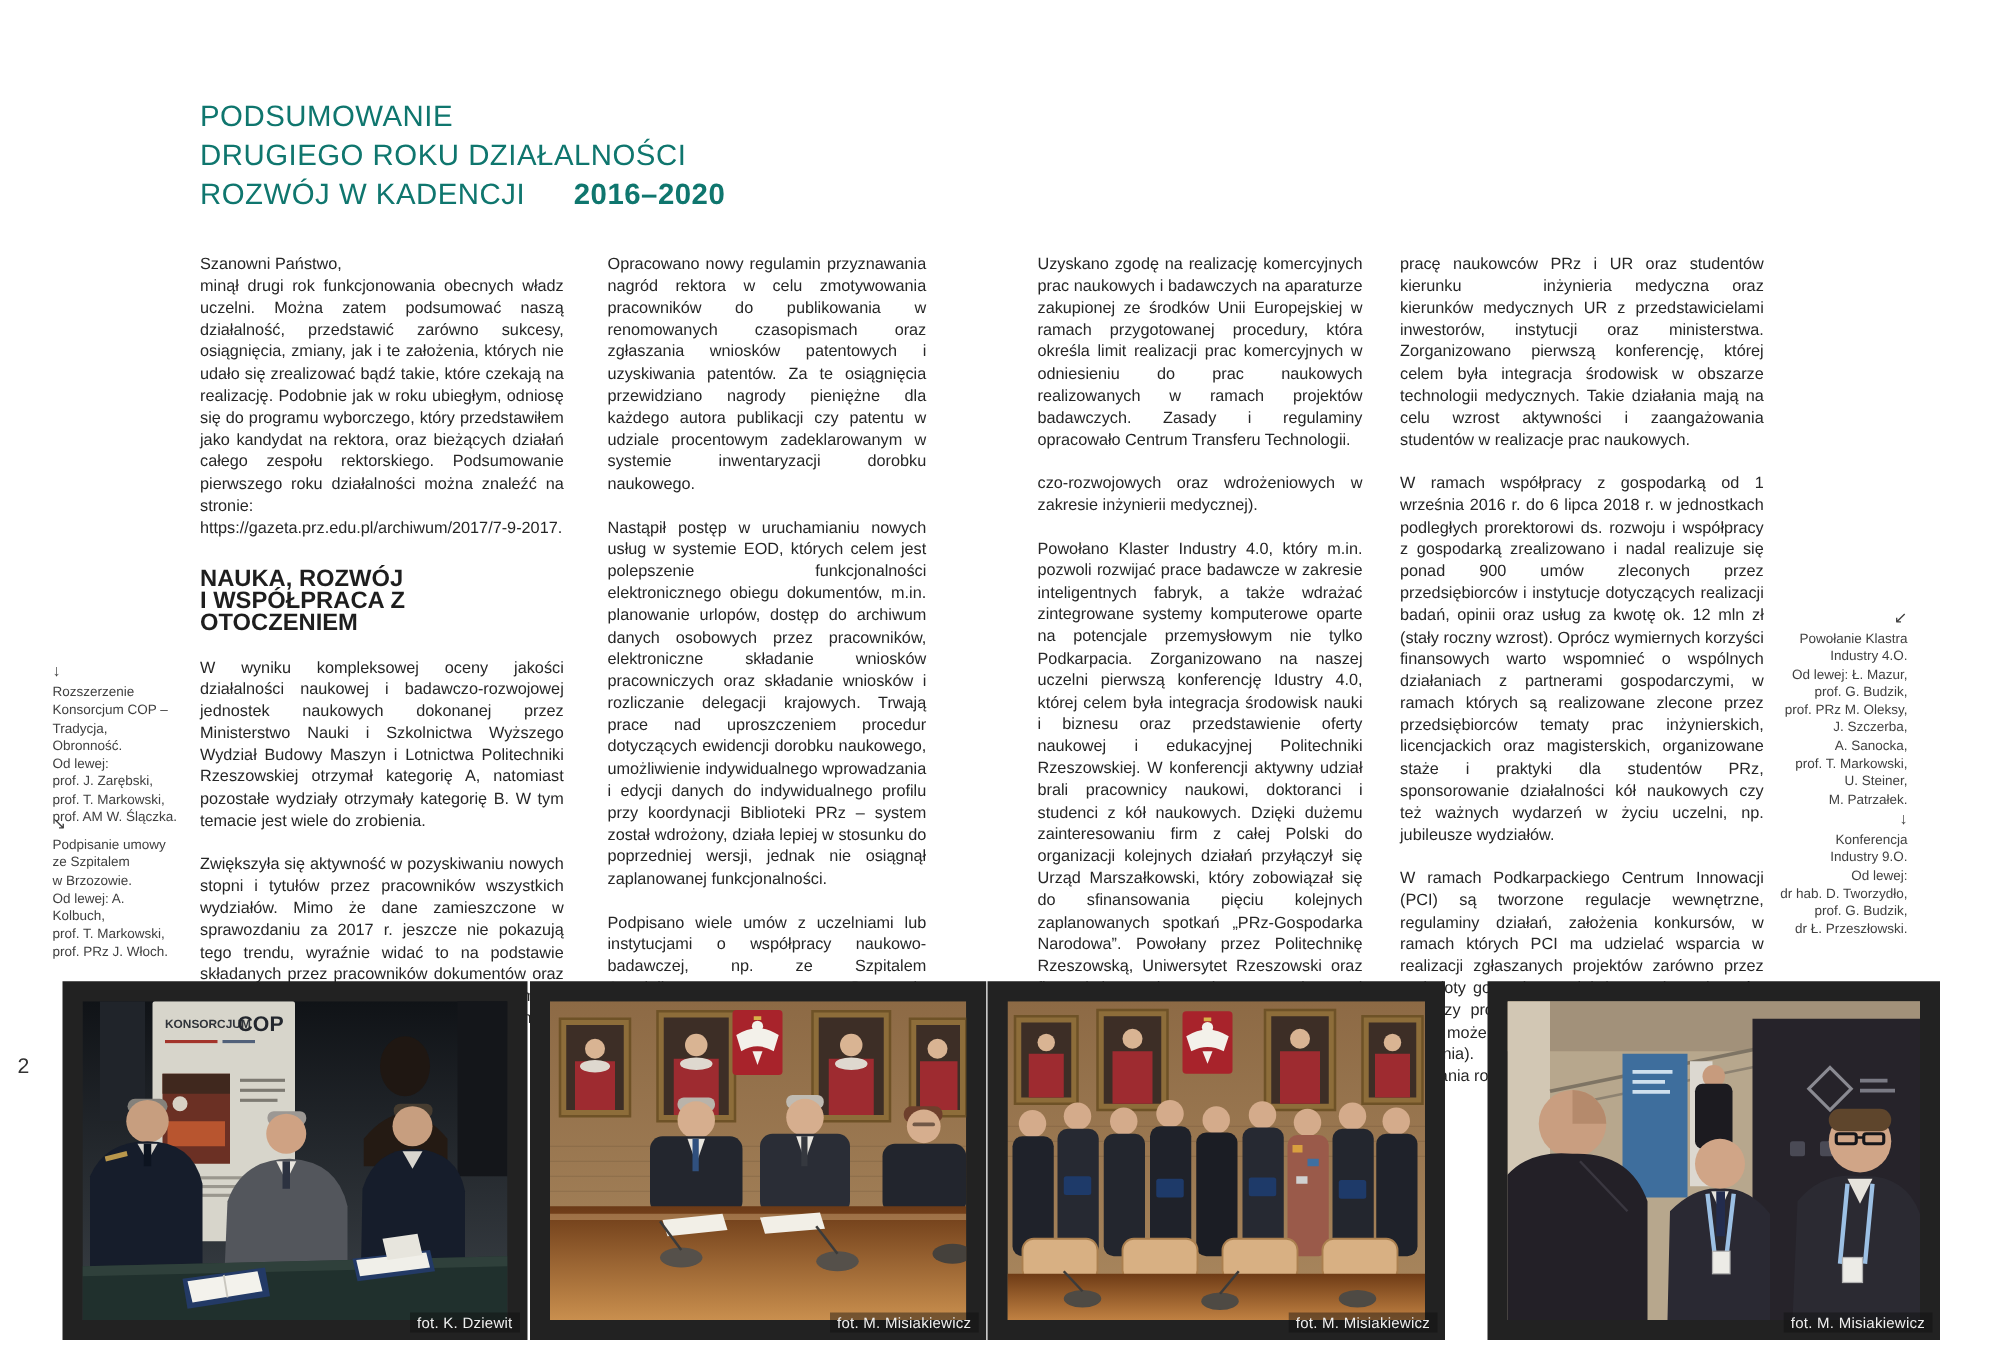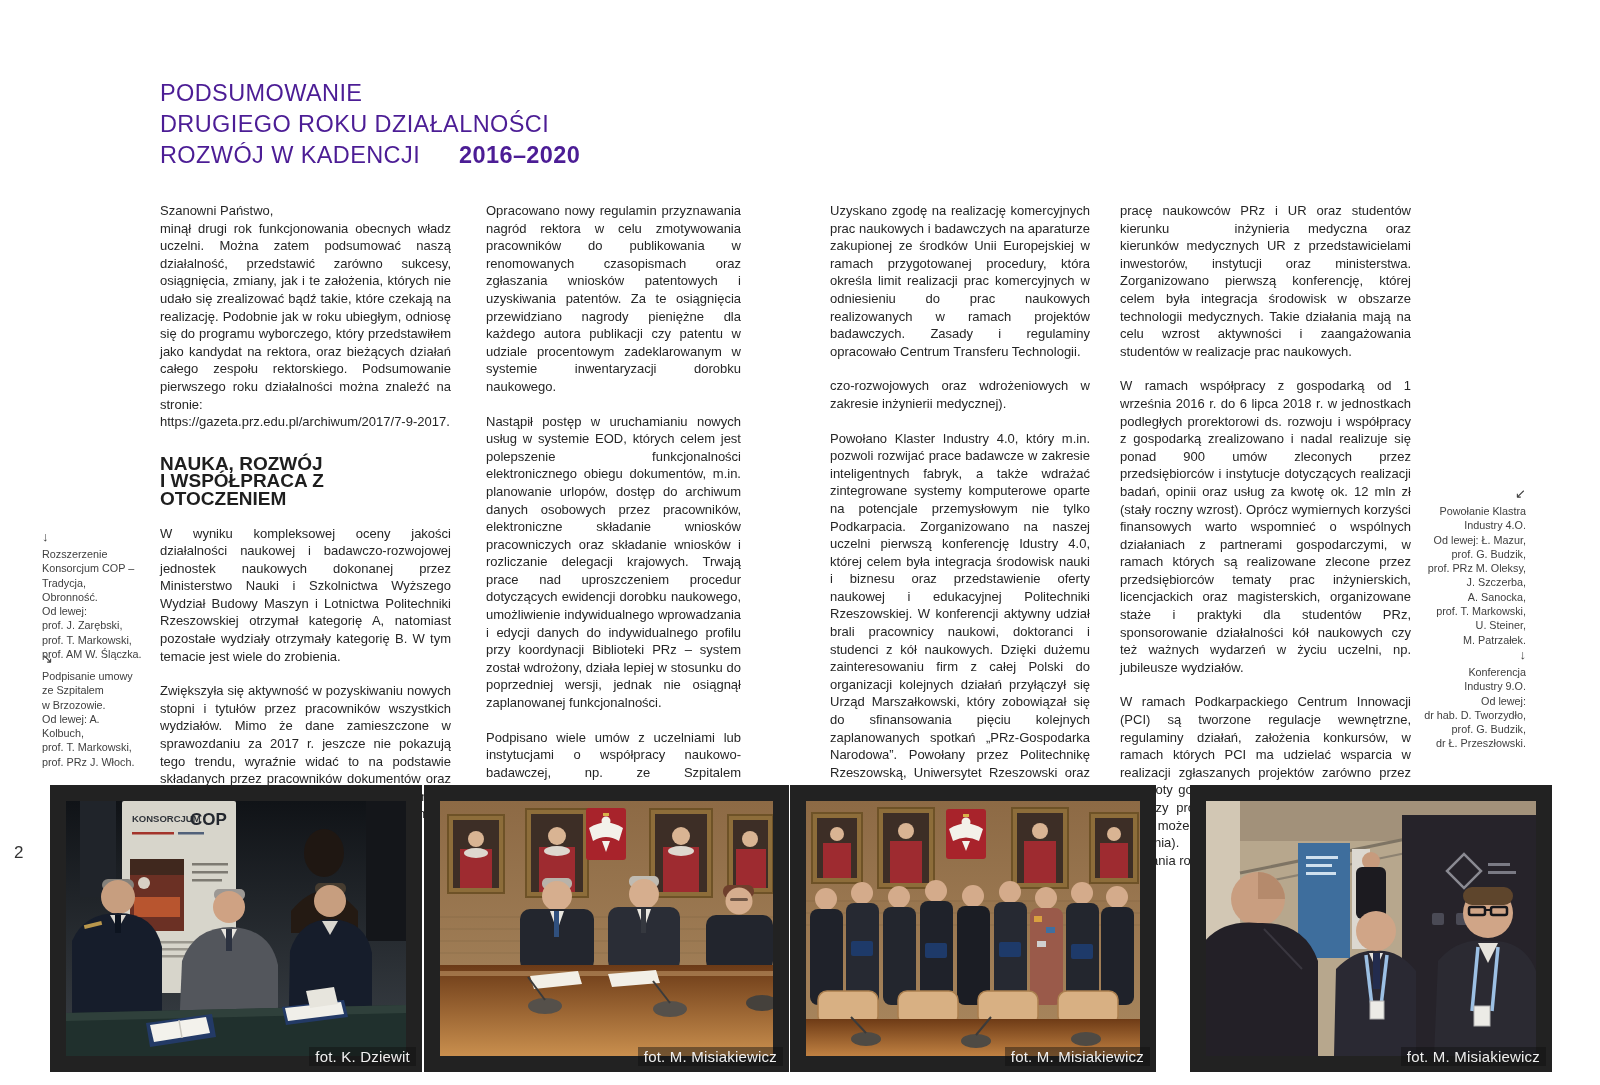--- a/index.html
+++ b/index.html
@@ -1,20 +1,20 @@
 <!DOCTYPE html>
 <html><head>
 <meta charset="utf-8">
 <style>
   html,body{margin:0;padding:0;background:#e8e8e8;}
   .page{position:relative;width:1600px;height:1085px;background:#ffffff;overflow:hidden;
         font-family:"Liberation Sans",sans-serif;color:#262626;}
   
   .title{position:absolute;left:160px;top:78px;font-size:23.5px;line-height:31px;
-         letter-spacing:.4px;color:#4c1d95;}
+         letter-spacing:.4px;color:#0f766e;}
   .title .yrs{font-weight:700;margin-left:32px;}
   
   .col{position:absolute;top:202px;font-size:13px;line-height:17.6px;text-align:justify;
        overflow-wrap:break-word;}
   .col1{left:160px;width:291px}
   .col2{left:486px;width:255px}
   .col3{left:830px;width:260px}
   .col4{left:1120px;width:291px}
   .col p{margin:0 0 17px 0;}
   .salut{display:block;}
@@ -32,21 +32,21 @@
   .pagenum{position:absolute;font-size:17px;color:#333;}
   .pn-left{left:14px;top:843px;}
   .pn-right{right:48px;top:843px;}
   
   .photo{position:absolute;top:785px;height:255px;margin:0;padding:16px;overflow:hidden;background:#222;}
   .photo svg{display:block;width:100%;height:100%;}
   .ph1{left:50px;width:340px}
   .ph2{left:424px;width:333px}
   .ph3{left:790px;width:334px}
   .ph4{left:1190px;width:330px}
-  .credit{position:absolute;right:6px;bottom:6px;font-size:15px;letter-spacing:.2px;color:#efefef;
+  .credit{position:absolute;right:6px;bottom:6px;font-size:12px;letter-spacing:.2px;color:#efefef;
           background:rgba(15,15,15,.45);padding:1px 6px;white-space:nowrap;text-align:center;}
 </style>
 </head>
 <body>
 
 <div class="page">
 
   <header class="title">
     <div>PODSUMOWANIE</div>
     <div>DRUGIEGO ROKU DZIAŁALNOŚCI</div>

